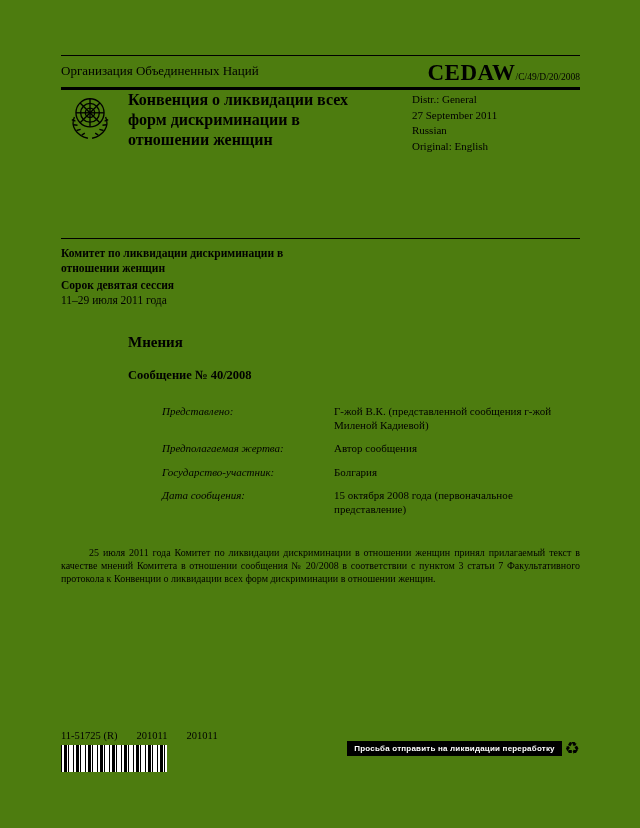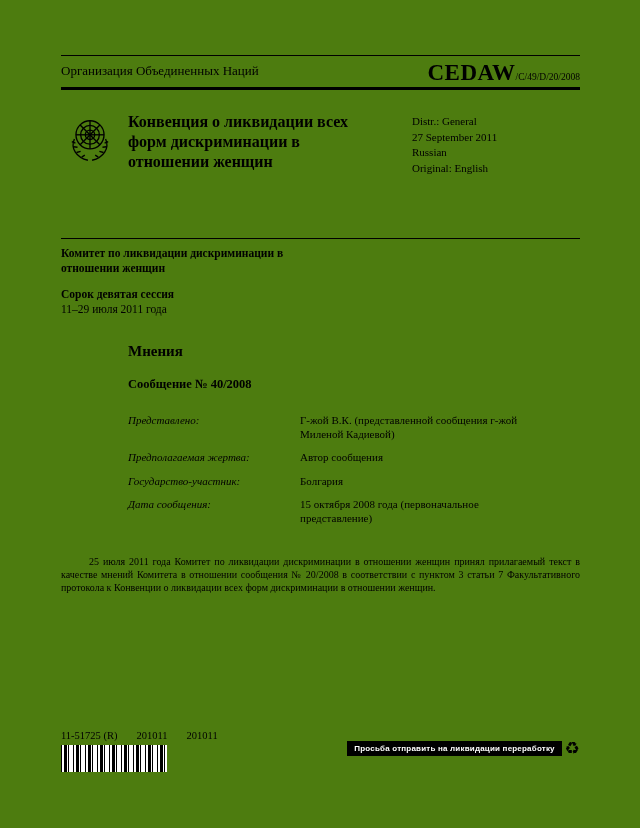--- a/index.html
+++ b/index.html
@@ -19,33 +19,33 @@
   .rule-mid   { border-top: 1.5px solid #000; }
 
   .header-row {
     display: flex; justify-content: space-between; align-items: flex-end;
     padding: 5px 0 3px 0;
   }
   .org-name { font-size: 13px; margin-bottom: 5px; }
   .doc-symbol { font-size: 23px; font-weight: bold; letter-spacing: 0.5px; line-height: 1; }
   .doc-symbol-suffix { font-size: 9.5px; font-weight: normal; letter-spacing: 0; }
 
-  .masthead { display: flex; min-height: 148px; padding-top: 22px; }
+  .masthead { display: flex; min-height: 148px; padding-top: 0; }
   .emblem { width: 52px; height: 52px; flex: none; margin: 2px 12px 0 3px; }
   .conv-title { font-size: 16px; font-weight: bold; line-height: 1.24; width: 220px; }
   .info-block { margin-left: auto; width: 168px; font-size: 11px; line-height: 1.42; padding-top: 2px; }
 
   .committee { padding-top: 7px; font-size: 11.5px; line-height: 1.3; }
   .committee-name { font-weight: bold; width: 252px; }
-  .session { font-weight: bold; margin-top: 11px; }
+  .session { font-weight: bold; margin-top: 2px; }
 
   .views-title { margin: 26px 0 0 67px; font-size: 15px; font-weight: bold; }
   .comm-title  { margin: 17px 0 0 67px; font-size: 12.5px; font-weight: bold; }
 
-  .fields { margin: 21px 0 0 67px; font-size: 11px; line-height: 1.3; }
+  .fields { margin: 21px 0 0 101px; font-size: 11px; line-height: 1.3; }
   .field-row { display: flex; margin-bottom: 9px; }
   .field-label { font-style: italic; width: 172px; flex: none; }
   .field-value { width: 246px; }
 
   .paragraph {
     margin-top: 29px; font-size: 10px; line-height: 1.32;
     text-align: justify; text-indent: 28px;
   }
 
   .footer {

